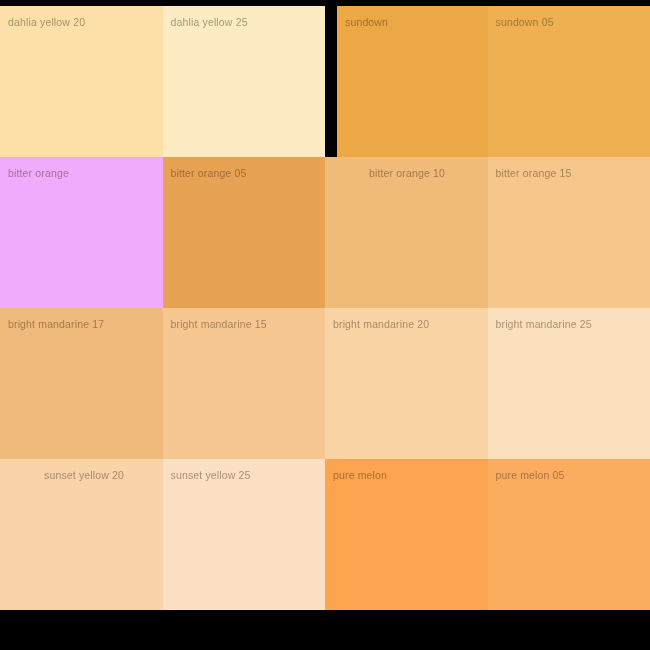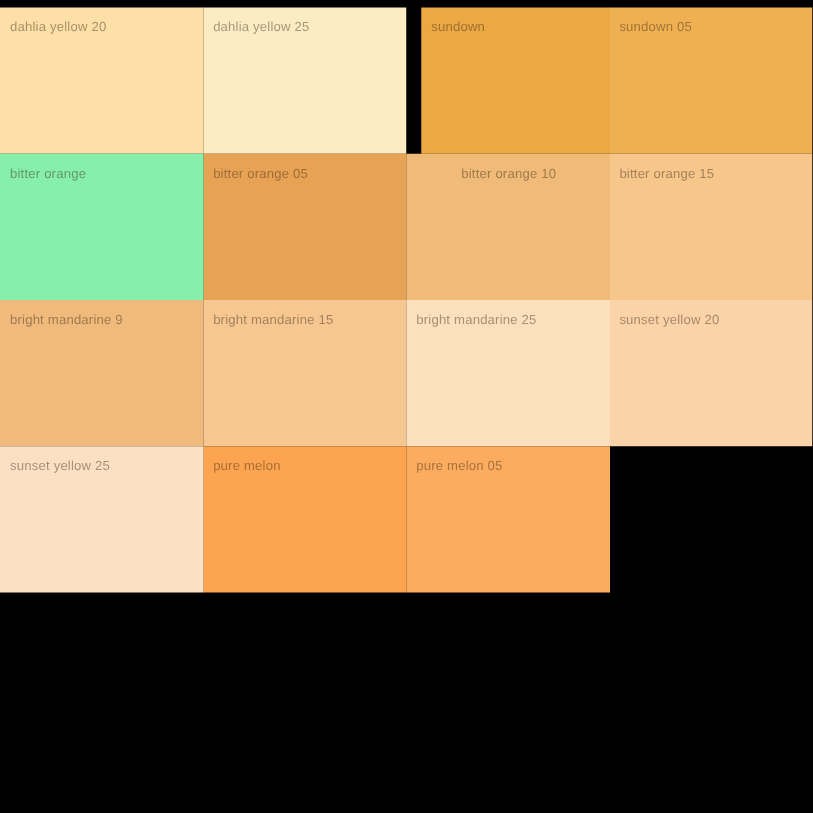--- a/index.html
+++ b/index.html
@@ -19,21 +19,21 @@
     width: 650px;
     height: 650px;
     background: #000000;
     box-sizing: border-box;
   }
   #swatch-grid {
     position: absolute;
     left: 0;
     top: 6px;
     width: 650px;
-    height: 468px;
+    height: 604px;
     display: grid;
     grid-template-columns: repeat(4, 1fr);
     grid-template-rows: repeat(4, 1fr);
     gap: 0;
   }
   .swatch-cell {
     position: relative;
     overflow: hidden;
     box-sizing: border-box;
   }
@@ -74,45 +74,48 @@
     <div class="swatch-cell" style="background-color: rgb(253, 235, 196);">
       <span class="swatch-label" style="color: rgba(60, 42, 20, 0.44);">dahlia yellow 25</span>
     </div>
     <div class="swatch-cell" style="background-color: rgb(235, 168, 68); margin-left: 12px;">
       <span class="swatch-label" style="color: rgba(60, 42, 20, 0.44);">sundown</span>
     </div>
     <div class="swatch-cell" style="background-color: rgb(239, 176, 82);">
       <span class="swatch-label" style="color: rgba(60, 42, 20, 0.44);">sundown 05</span>
     </div>
 
-    <div class="swatch-cell" style="background-color: #86efac; text-align: right;">
+    <div class="swatch-cell" style="background-color: #f0abfc; text-align: right;">
       <span class="swatch-label" style="color: rgba(60, 42, 20, 0.44);">bitter orange</span>
     </div>
     <div class="swatch-cell" style="background-color: rgb(232, 162, 84);">
       <span class="swatch-label" style="color: rgba(60, 42, 20, 0.44);">bitter orange 05</span>
     </div>
     <div class="swatch-cell" style="background-color: rgb(240, 186, 120);">
       <span class="swatch-label" style="color: rgba(60, 42, 20, 0.44); margin-left: 36px;">bitter orange 10</span>
     </div>
     <div class="swatch-cell" style="background-color: rgb(247, 198, 139);">
       <span class="swatch-label" style="color: rgba(60, 42, 20, 0.44);">bitter orange 15</span>
     </div>
 
     <div class="swatch-cell" style="background-color: rgb(239, 186, 124);">
-      <span class="swatch-label" style="color: rgba(60, 42, 20, 0.44);">bright mandarine 9</span>
+      <span class="swatch-label" style="color: rgba(60, 42, 20, 0.44);">bright mandarine 17</span>
     </div>
     <div class="swatch-cell" style="background-color: rgb(246, 199, 145);">
       <span class="swatch-label" style="color: rgba(60, 42, 20, 0.44);">bright mandarine 15</span>
+    </div>
+    <div class="swatch-cell" style="background-color: rgb(250, 212, 164);">
+      <span class="swatch-label" style="color: rgba(60, 42, 20, 0.44);">bright mandarine 20</span>
     </div>
     <div class="swatch-cell" style="background-color: rgb(251, 224, 189);">
       <span class="swatch-label" style="color: rgba(60, 42, 20, 0.44);">bright mandarine 25</span>
     </div>
 
     <div class="swatch-cell" style="background-color: rgb(250, 211, 169);">
-      <span class="swatch-label" style="color: rgba(60, 42, 20, 0.44);">sunset yellow 20</span>
+      <span class="swatch-label" style="color: rgba(60, 42, 20, 0.44); margin-left: 36px;">sunset yellow 20</span>
     </div>
     <div class="swatch-cell" style="background-color: rgb(251, 224, 195);">
       <span class="swatch-label" style="color: rgba(60, 42, 20, 0.44);">sunset yellow 25</span>
     </div>
     <div class="swatch-cell" style="background-color: rgb(252, 164, 80);">
       <span class="swatch-label" style="color: rgba(60, 42, 20, 0.44);">pure melon</span>
     </div>
     <div class="swatch-cell" style="background-color: rgb(252, 172, 95);">
       <span class="swatch-label" style="color: rgba(60, 42, 20, 0.44);">pure melon 05</span>
     </div>

